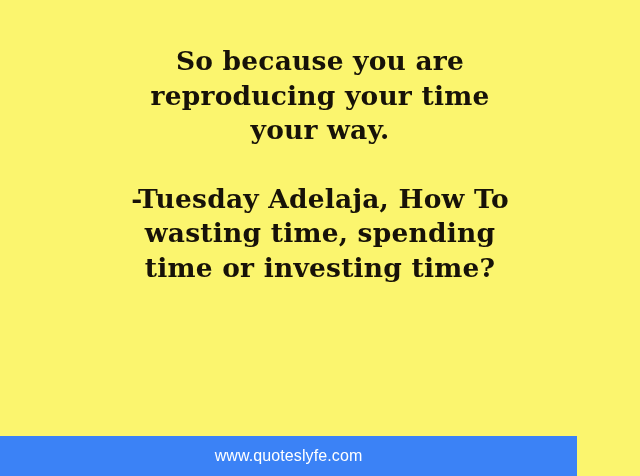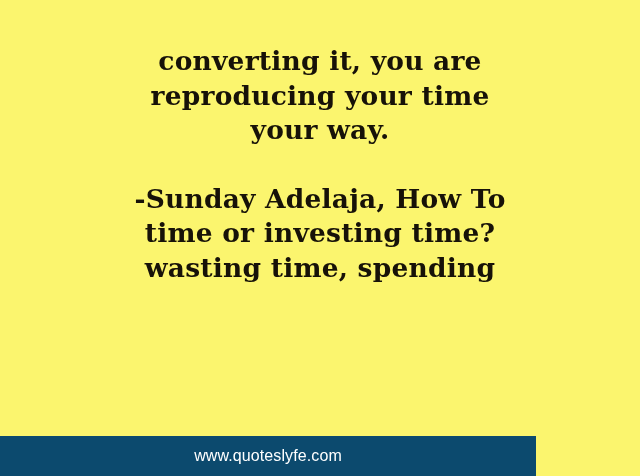--- a/index.html
+++ b/index.html
@@ -65,23 +65,23 @@
   .a-line {
     font-size: 26.5px;
     line-height: 34.5px;
   }
 
   
   #footer-bar {
     position: absolute;
     left: 0;
     top: 436px;
-    width: 536px;
+    width: 577px;
     height: 40px;
-    background: #0c4a6e;
+    background: #3b82f6;
     display: flex;
     align-items: center;
     justify-content: center;
   }
 
   #footer-url {
     color: #ffffff;
     font-family: "Liberation Sans", sans-serif;
     font-size: 16px;
     font-weight: 400;
@@ -90,31 +90,31 @@
   }
 </style>
 </head>
 <body>
 
 <div id="quote-card">
 
   <div id="quote-area">
 
     <div class="quote-block">
-      <span class="q-line">converting it, you are</span>
+      <span class="q-line">So because you are</span>
       <span class="q-line">reproducing your time</span>
       <span class="q-line">your way.</span>
     </div>
 
     <div class="spacer-line"></div>
 
     <div class="quote-block">
-      <span class="a-line">-Sunday Adelaja, How To</span>
+      <span class="a-line">-Tuesday Adelaja, How To</span>
+      <span class="a-line">wasting time, spending</span>
       <span class="a-line">time or investing time?</span>
-      <span class="a-line">wasting time, spending</span>
     </div>
 
   </div>
 
   <div id="footer-bar">
     <span id="footer-url">www.quoteslyfe.com</span>
   </div>
 
 </div>
 

